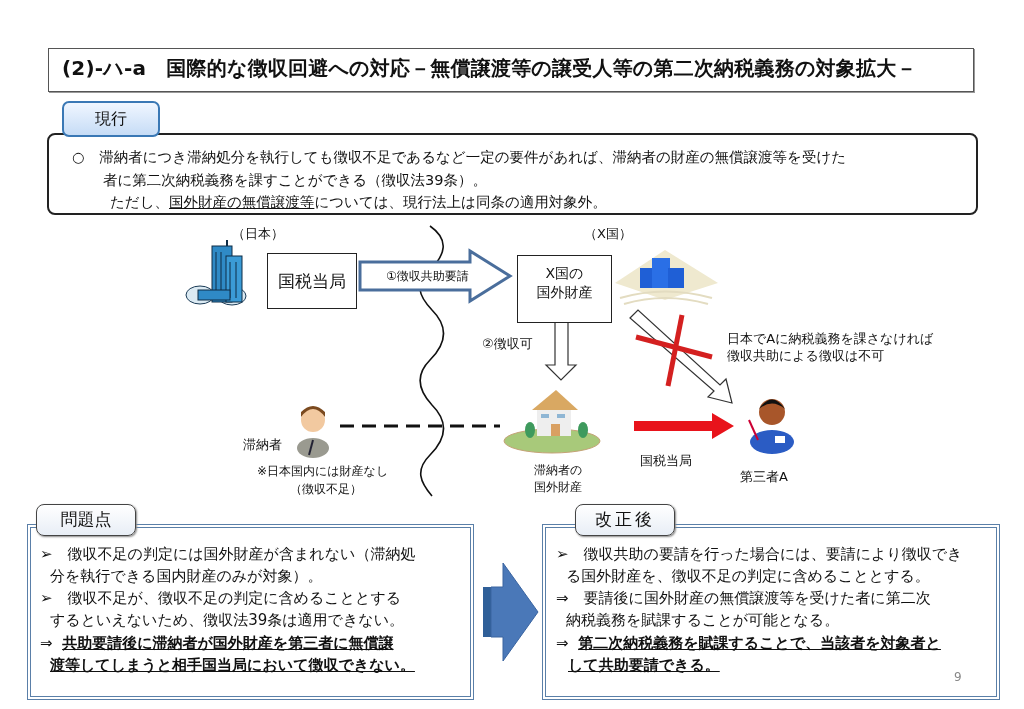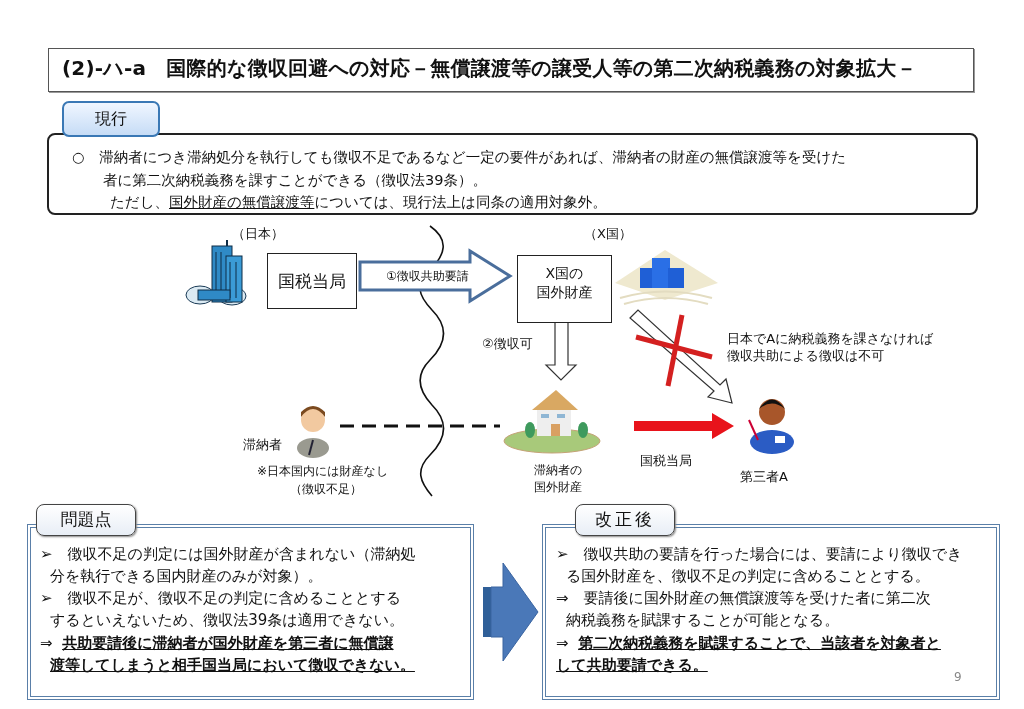--- a/index.html
+++ b/index.html
@@ -157,15 +157,15 @@
 <div class="abs pl" style="left:40px;top:634px"><span>⇒</span>&nbsp;&nbsp;<span class="b">共助要請後に滞納者が国外財産を第三者に無償譲</span></div>
 <div class="abs pl b" style="left:50px;top:656px">渡等してしまうと相手国当局において徴収できない。</div>
 
 <div id="after-panel" class="abs panel"></div>
 <div id="after-tab" class="abs panel-tab">改正後</div>
 <div class="abs pl" style="left:556px;top:545px">➢　徴収共助の要請を行った場合には、要請により徴収でき</div>
 <div class="abs pl" style="left:566px;top:567px">る国外財産を、徴収不足の判定に含めることとする。</div>
 <div class="abs pl" style="left:556px;top:589px">⇒　要請後に国外財産の無償譲渡等を受けた者に第二次</div>
 <div class="abs pl" style="left:566px;top:611px">納税義務を賦課することが可能となる。</div>
 <div class="abs pl" style="left:556px;top:634px"><span>⇒</span>&nbsp;&nbsp;<span class="b">第二次納税義務を賦課することで、当該者を対象者と</span></div>
-<div class="abs pl b" style="left:556px;top:656px">して共助要請できる。</div>
+<div class="abs pl b" style="left:568px;top:656px">して共助要請できる。</div>
 
 <div id="page-num" class="abs">9</div>
 
 </body></html>

